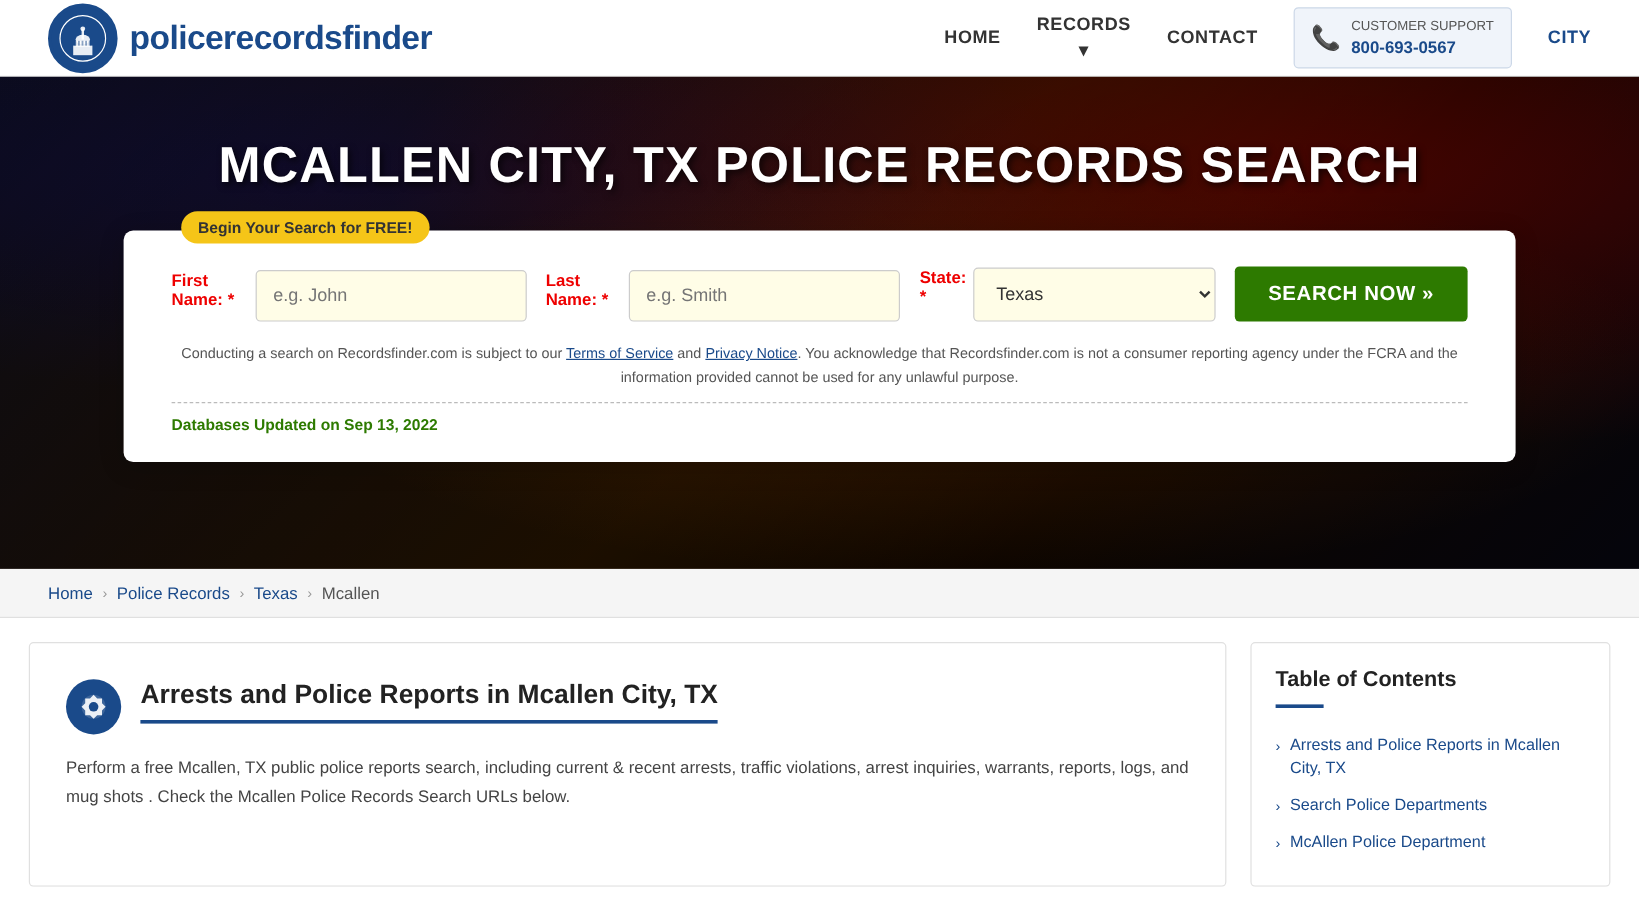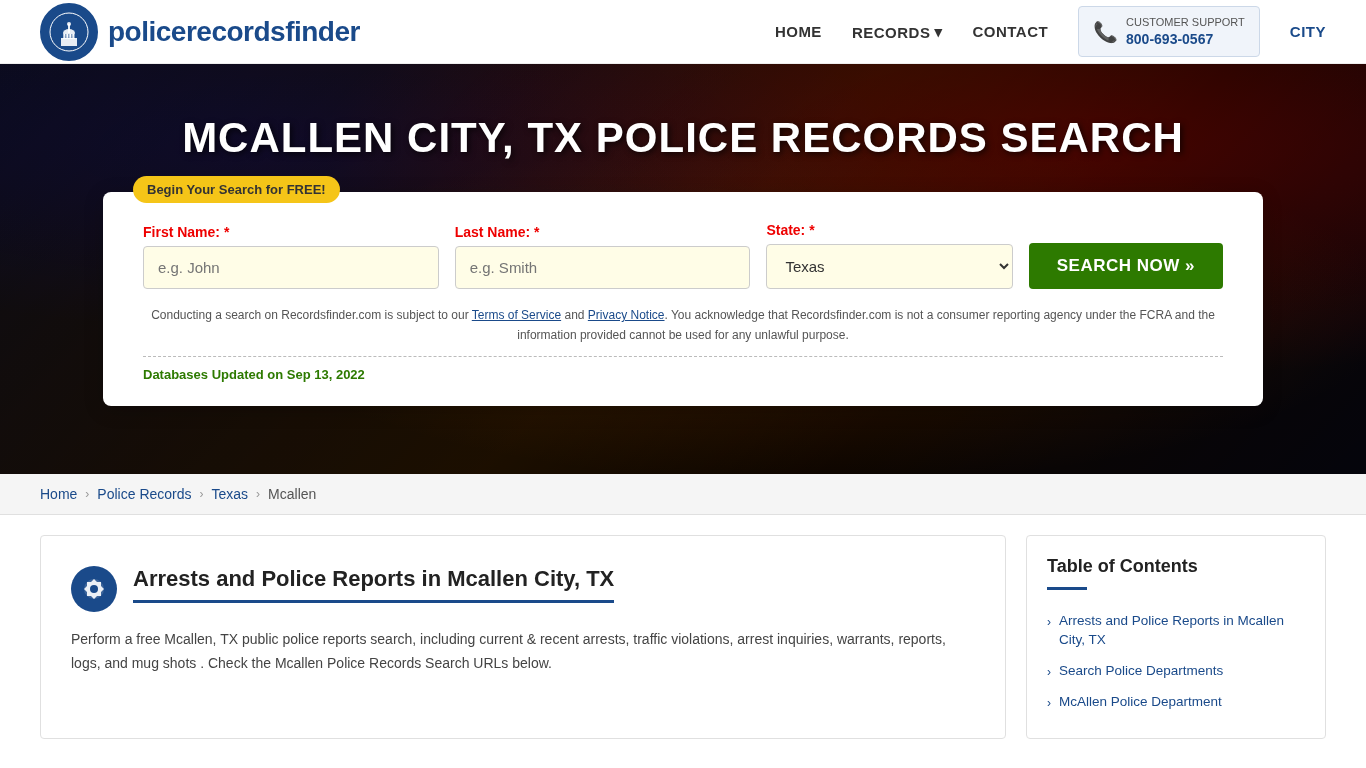--- a/index.html
+++ b/index.html
@@ -47,22 +47,23 @@
     .nav-item {
       font-size: 15px;
       font-weight: 600;
       color: #333;
       cursor: pointer;
       text-decoration: none;
       letter-spacing: 0.5px;
     }
     .nav-records {
       display: flex;
-      align-items: flex-end;
+      align-items: center;
       gap: 4px;
+      flex-direction: column;
     }
     #customer-support {
       display: flex;
       align-items: center;
       gap: 8px;
       background: #f0f4fa;
       border: 1px solid #ccd8e8;
       border-radius: 4px;
       padding: 8px 14px;
       cursor: pointer;
@@ -126,37 +127,36 @@
       padding: 30px 40px 24px;
       width: 1160px;
       max-width: 95%;
       position: relative;
       z-index: 3;
       box-shadow: 0 4px 20px rgba(0,0,0,0.2);
     }
     #free-badge {
       position: absolute;
       top: -16px;
-      left: 30px;
+      left: 48px;
       background: #f5c518;
       color: #333;
       font-size: 13px;
       font-weight: 700;
       padding: 6px 14px;
       border-radius: 20px;
     }
     #search-form {
       display: flex;
       align-items: flex-end;
       gap: 16px;
       margin-bottom: 16px;
     }
     .form-group {
       display: flex;
-      flex-direction: column;
       gap: 6px;
     }
     .form-group label {
       font-size: 14px;
       font-weight: 600;
       color: #333;
     }
     .form-group label span { color: #e00; }
     .form-input {
       background: #fffde7;
@@ -229,21 +229,21 @@
       cursor: pointer;
       text-decoration: none;
     }
     .breadcrumb-sep { color: #999; font-size: 12px; }
     .breadcrumb-current { color: #555; }
 
     
     #main-content {
       display: flex;
       gap: 0;
-      padding: 0 40px;
+      padding: 0 24px;
       margin-top: 20px;
     }
     #article-section {
       flex: 1;
       background: #fff;
       border: 1px solid #e0e0e0;
       border-radius: 4px;
       padding: 30px;
       margin-right: 20px;
     }

